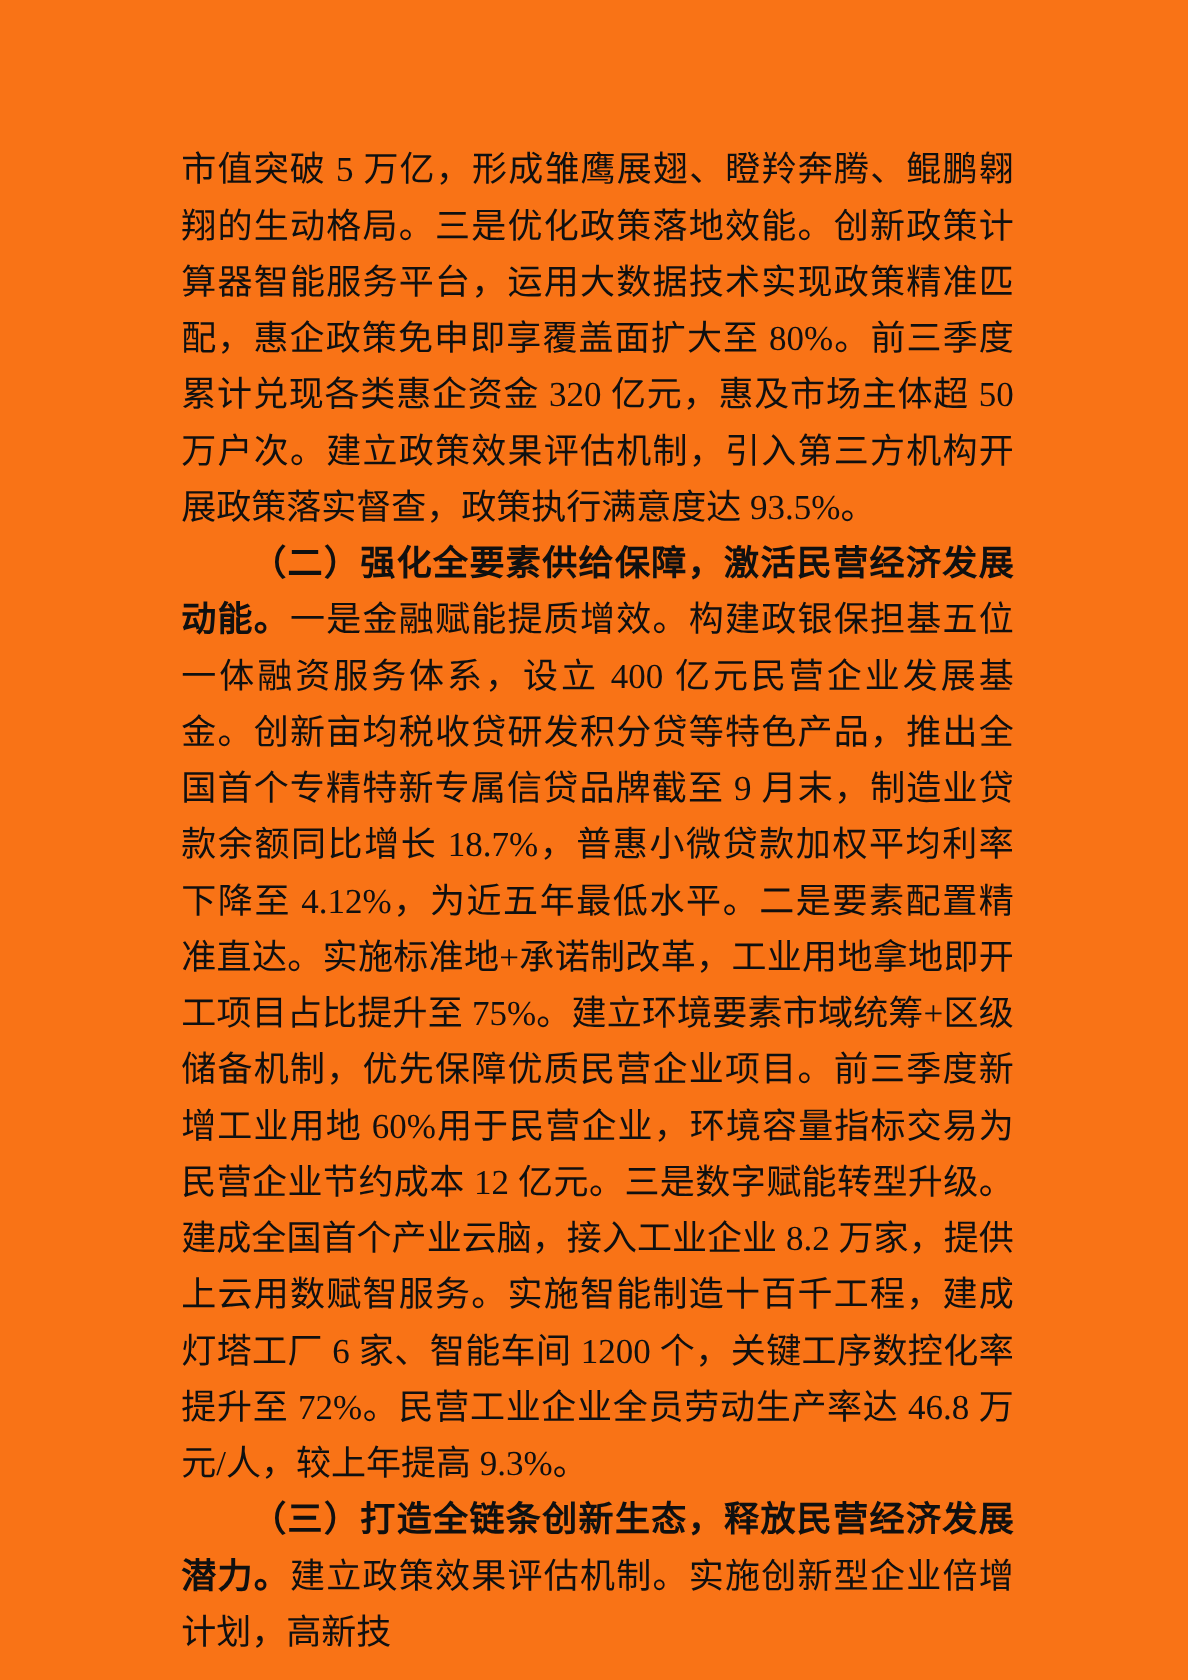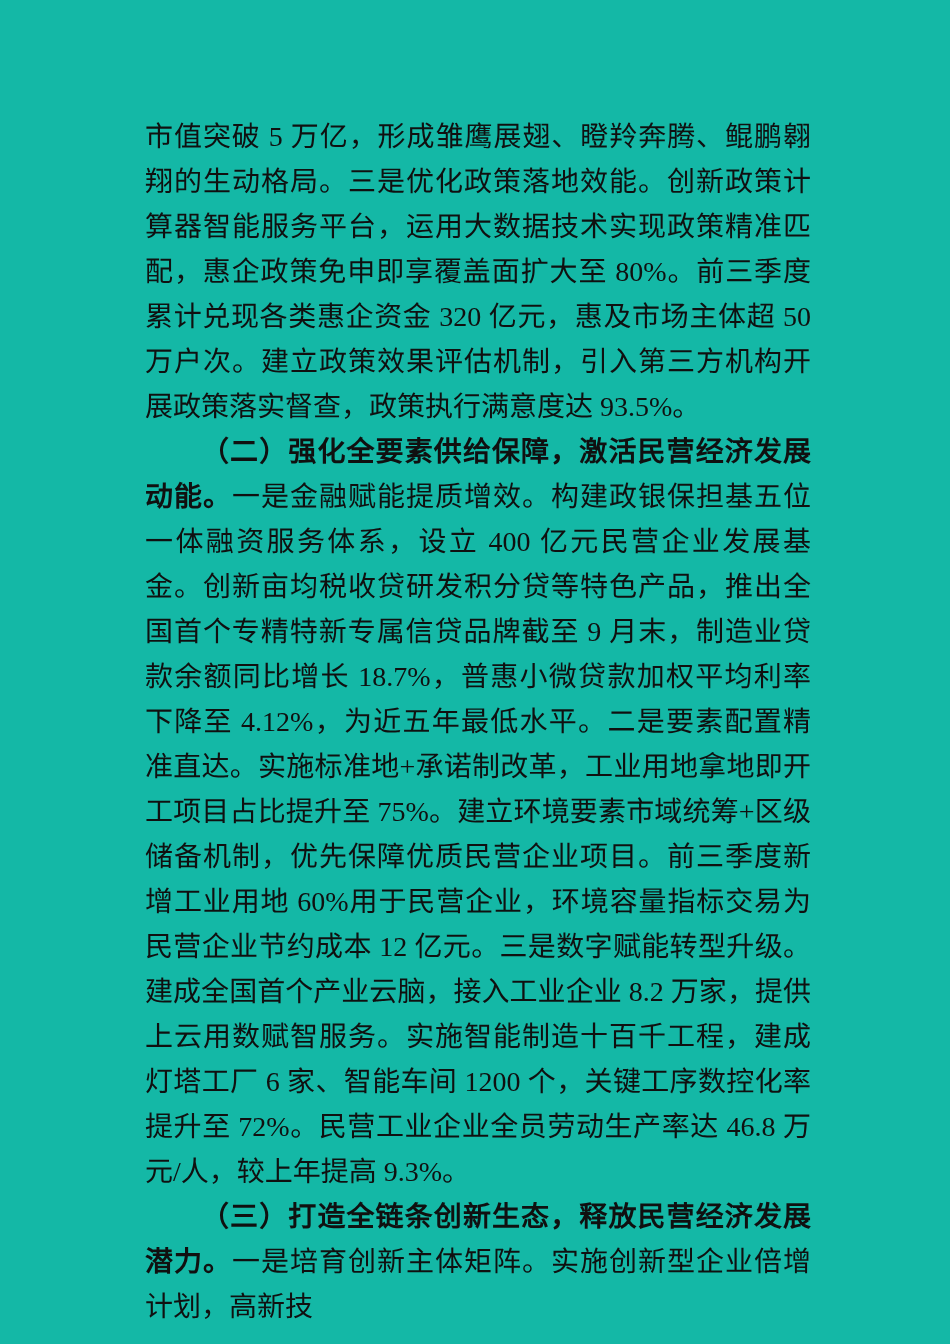--- a/index.html
+++ b/index.html
@@ -8,21 +8,21 @@
     width: 950px;
     height: 1344px;
     background: #ffffff;
     font-family: "Liberation Serif", "DejaVu Serif", serif;
     overflow: hidden;
   }
   .page {
     position: relative;
     width: 950px;
     height: 1344px;
-    background: #14b8a6;
+    background: #f97316;
     overflow: hidden;
   }
   .text-block {
     position: absolute;
     left: 145px;
     top: 114px;
     width: 666px;
     color: #101010;
     font-size: 28px;
     line-height: 45px;
@@ -41,15 +41,15 @@
     font-weight: bold;
   }
 </style>
 </head>
 <body>
 
 <div class="page">
   <div class="text-block">
     <p class="para"><span>市值突破 5 万亿，形成雏鹰展翅、瞪羚奔腾、鲲鹏翱翔的生动格局。三是优化政策落地效能。创新政策计算器智能服务平台，运用大数据技术实现政策精准匹配，惠企政策免申即享覆盖面扩大至 80%。前三季度累计兑现各类惠企资金 320 亿元，惠及市场主体超 50 万户次。建立政策效果评估机制，引入第三方机构开展政策落实督查，政策执行满意度达 93.5%。</span></p>
     <p class="para indent"><span class="section-heading">（二）强化全要素供给保障，激活民营经济发展动能。</span><span>一是金融赋能提质增效。构建政银保担基五位一体融资服务体系，设立 400 亿元民营企业发展基金。创新亩均税收贷研发积分贷等特色产品，推出全国首个专精特新专属信贷品牌截至 9 月末，制造业贷款余额同比增长 18.7%，普惠小微贷款加权平均利率下降至 4.12%，为近五年最低水平。二是要素配置精准直达。实施标准地+承诺制改革，工业用地拿地即开工项目占比提升至 75%。建立环境要素市域统筹+区级储备机制，优先保障优质民营企业项目。前三季度新增工业用地 60%用于民营企业，环境容量指标交易为民营企业节约成本 12 亿元。三是数字赋能转型升级。建成全国首个产业云脑，接入工业企业 8.2 万家，提供上云用数赋智服务。实施智能制造十百千工程，建成灯塔工厂 6 家、智能车间 1200 个，关键工序数控化率提升至 72%。民营工业企业全员劳动生产率达 46.8 万元/人，较上年提高 9.3%。</span></p>
-    <p class="para indent"><span class="section-heading">（三）打造全链条创新生态，释放民营经济发展潜力。</span><span>一是培育创新主体矩阵。实施创新型企业倍增计划，高新技</span></p>
+    <p class="para indent"><span class="section-heading">（三）打造全链条创新生态，释放民营经济发展潜力。</span><span>建立政策效果评估机制。实施创新型企业倍增计划，高新技</span></p>
   </div>
 </div>
 
 </body></html>

